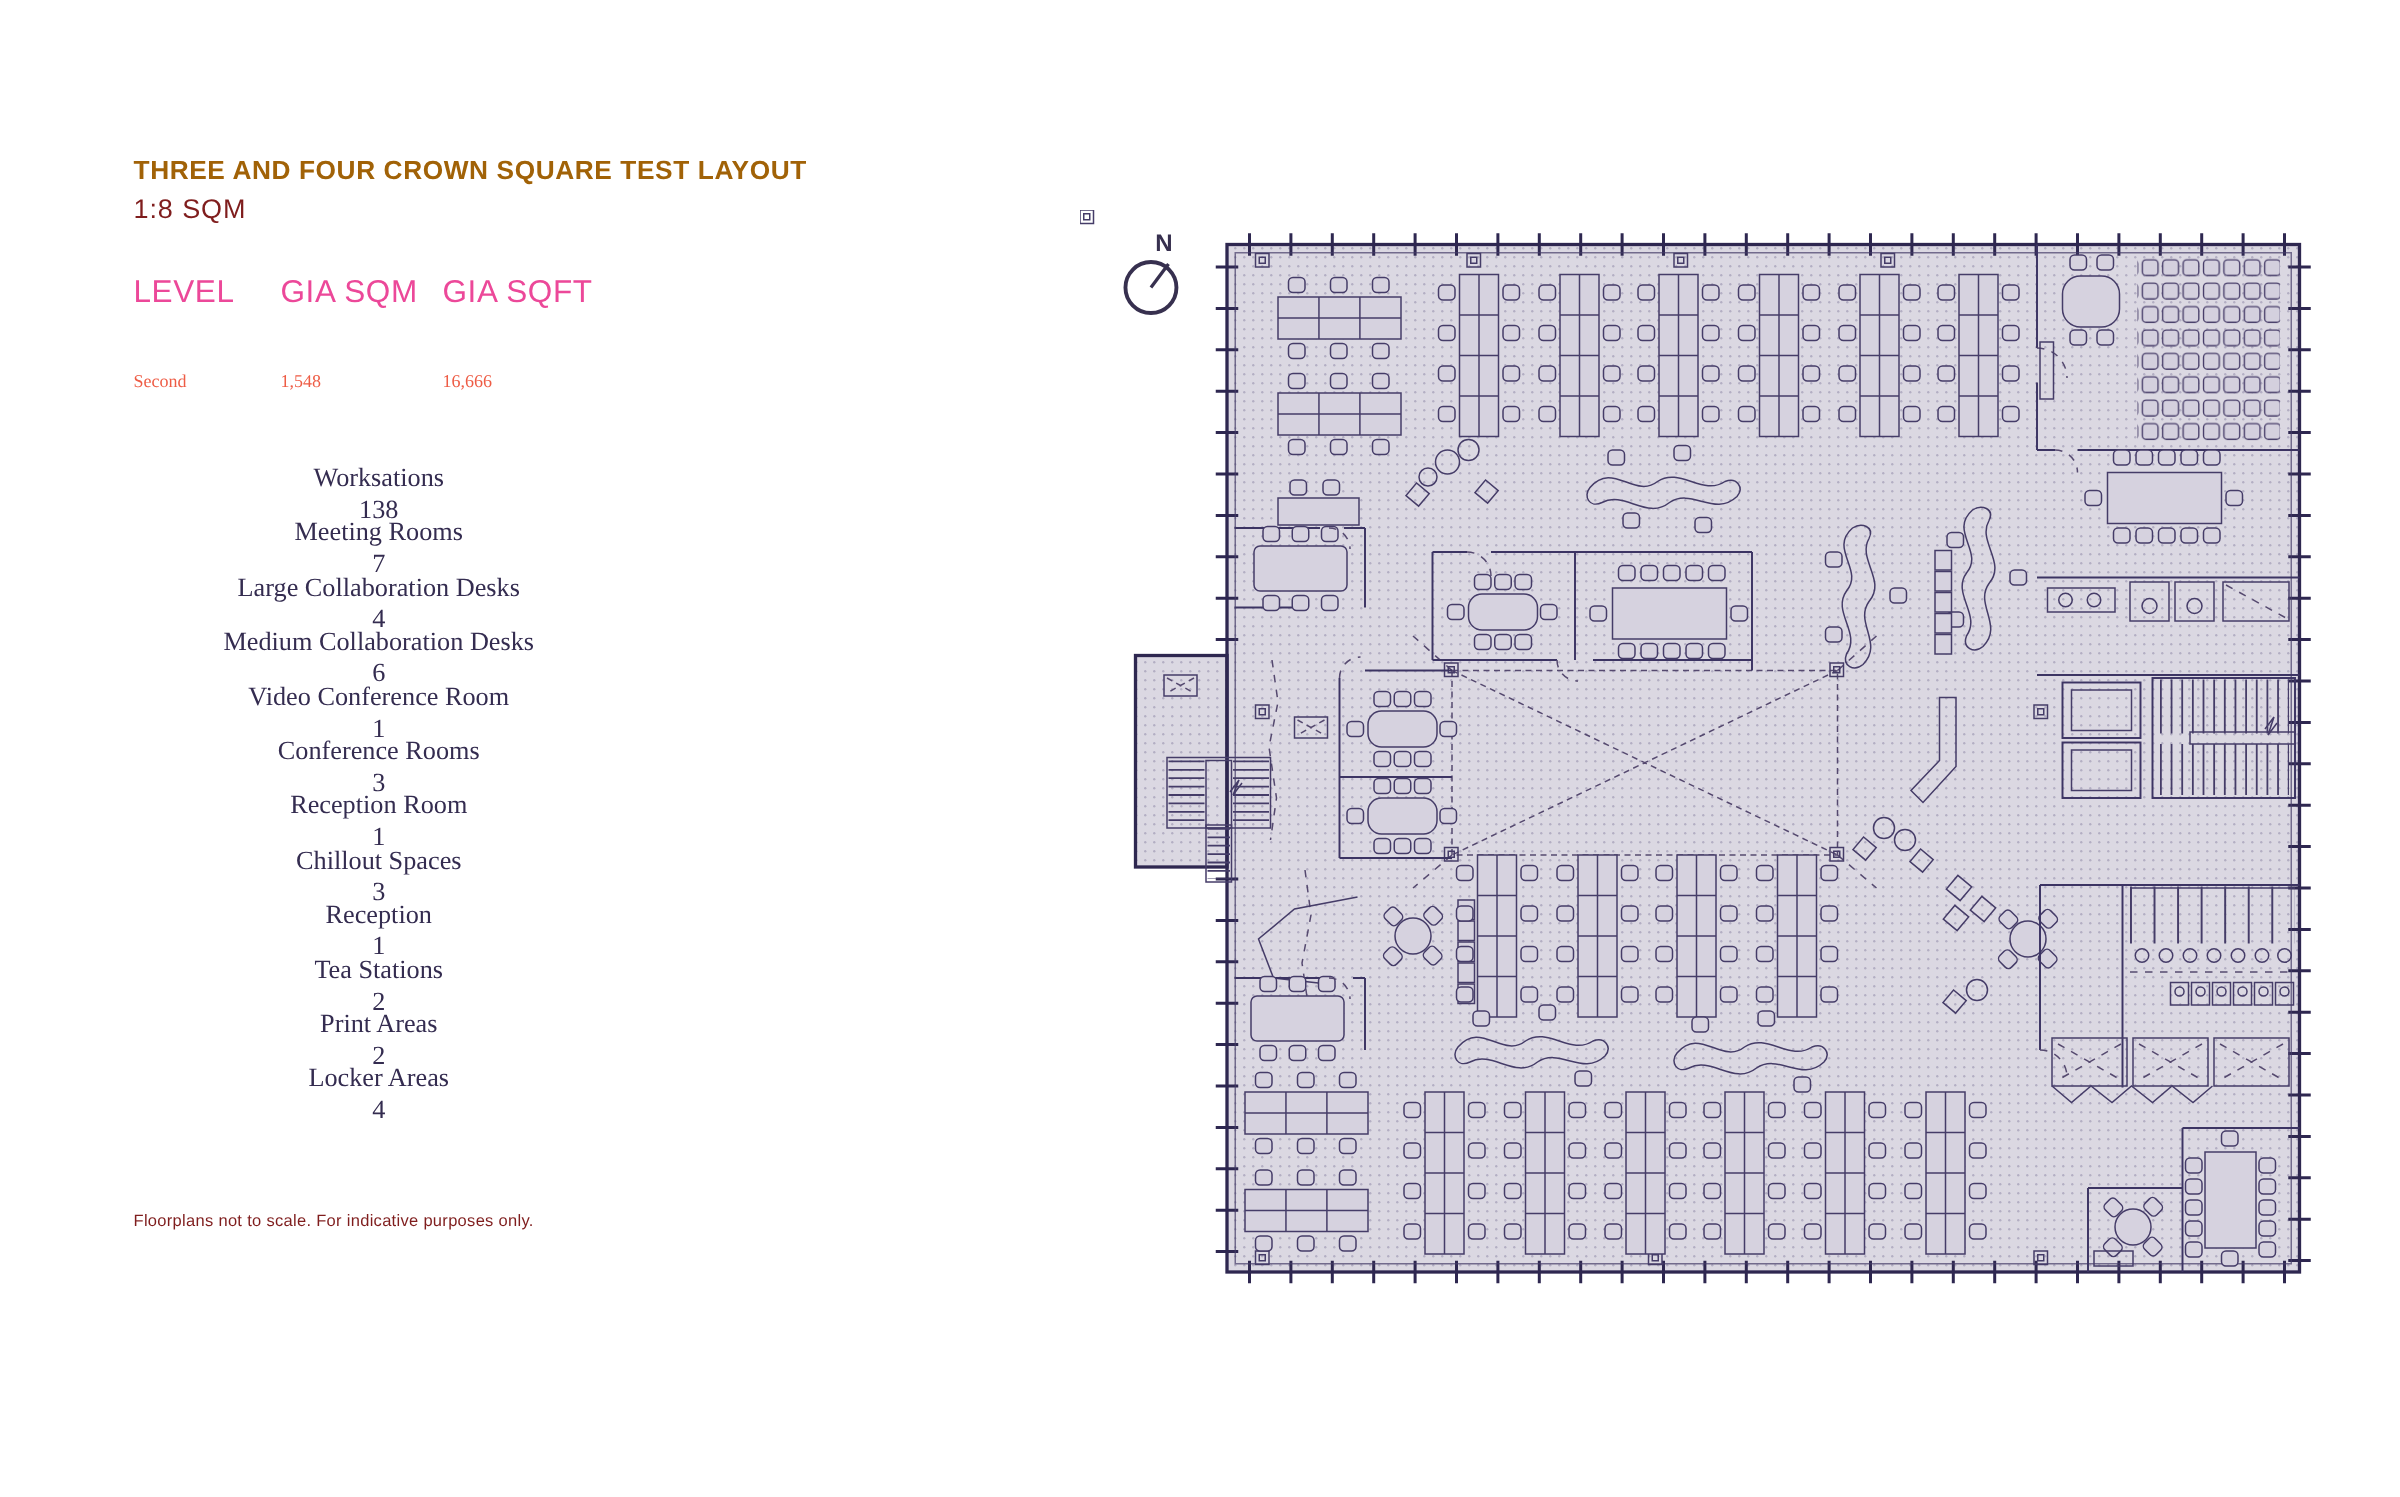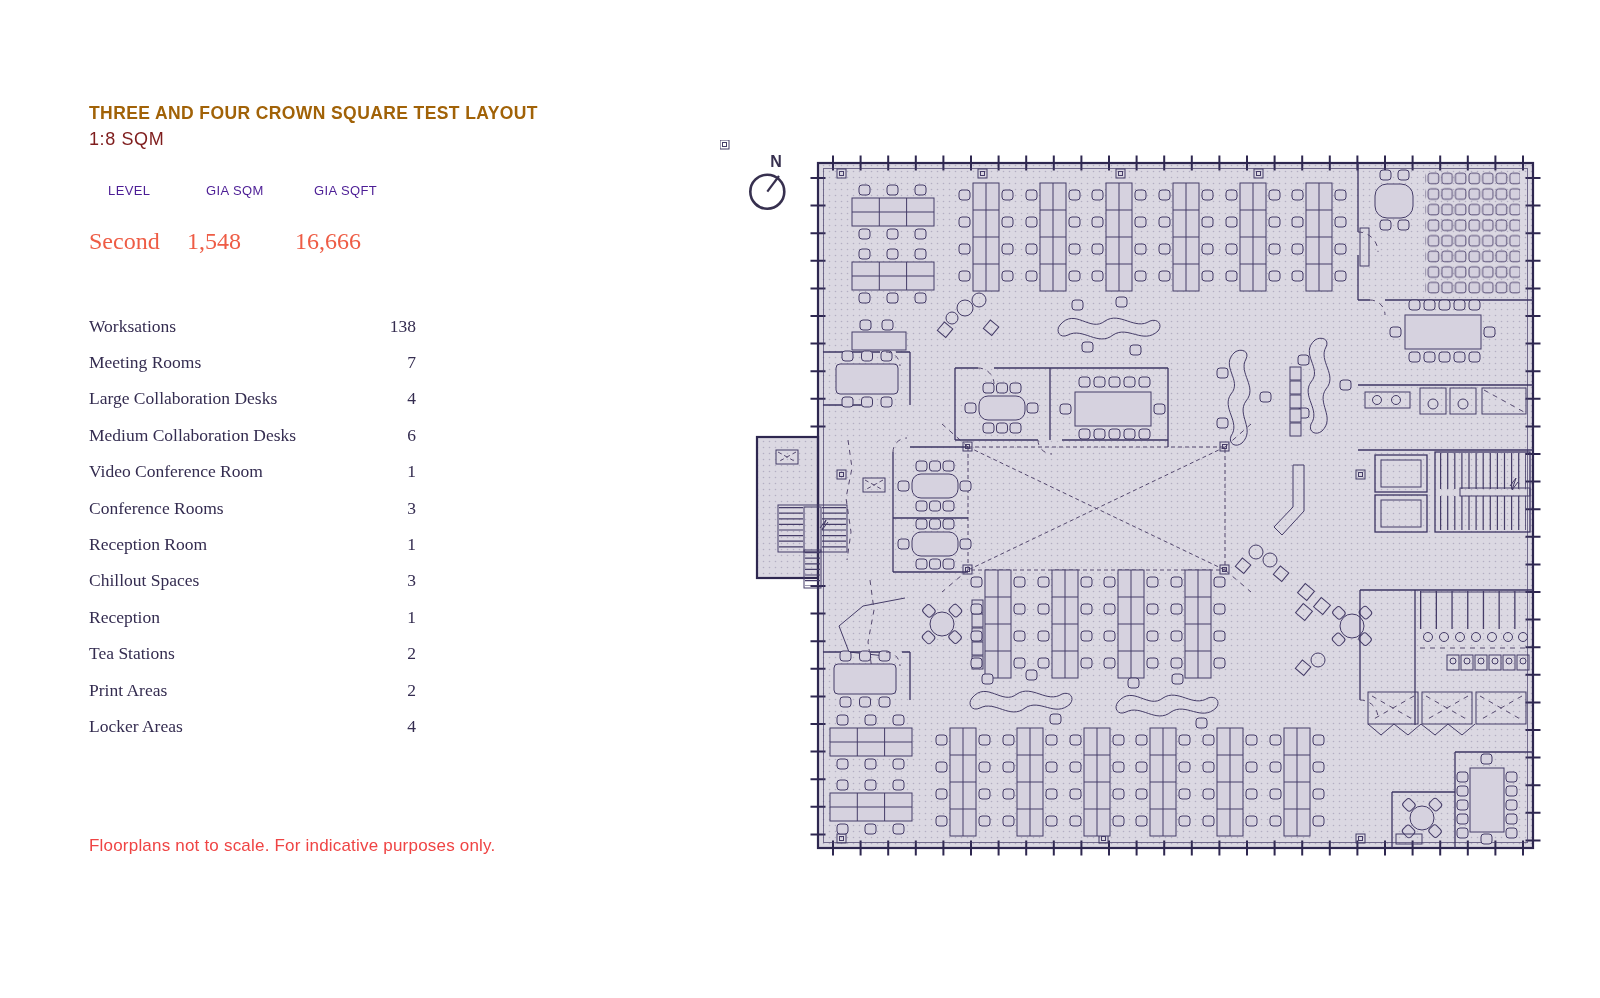--- a/index.html
+++ b/index.html
@@ -5,27 +5,27 @@
   html,body{margin:0;padding:0;}
   body{
     width:1600px;height:998px;background:#ffffff;position:relative;overflow:hidden;
     font-family:"Liberation Sans",sans-serif;color:#3b3355;
   }
   .title{position:absolute;left:89px;top:103px;font-size:17.5px;font-weight:700;
     letter-spacing:0.4px;color:#a16207;}
   .subtitle{position:absolute;left:89px;top:129px;font-size:18px;letter-spacing:0.6px;color:#7f1d1d;}
   .area-table{position:absolute;left:89px;top:183px;width:330px;}
   .at-row{display:grid;grid-template-columns:98px 108px 124px;}
-  .at-head span{font-size:13px;letter-spacing:0.4px;color:#4c1d95;margin-left:19px;}
-  .at-vals{margin-top:30px;font-family:"Liberation Serif",serif;font-size:24px;color:#ee5c45;}
+  .at-head span{font-size:21px;letter-spacing:0.4px;color:#ec4899;}
+  .at-vals{margin-top:40px;font-family:"Liberation Serif",serif;font-size:12px;color:#ee5c45;}
   .num{text-align:left;}
   .amenities{position:absolute;left:89px;top:308px;width:327px;
     font-family:"Liberation Serif",serif;font-size:17.5px;color:#342c50;}
-  .amenity-row{height:36.4px;display:flex;justify-content:space-between;align-items:center;}
-  .footnote{position:absolute;left:89px;top:836px;font-size:17px;letter-spacing:0.2px;color:#ef4444;}
+  .amenity-row{height:36.4px;display:flex;justify-content:space-between;align-items:center;flex-direction:column;}
+  .footnote{position:absolute;left:89px;top:808px;font-size:11px;letter-spacing:0.2px;color:#7f1d1d;}
   svg.plan{position:absolute;left:720px;top:140px;}
   
   .wall{stroke:#2e2750;stroke-width:2.2;fill:none;}
   .wall1{stroke:#3c3463;stroke-width:1.3;fill:none;}
   .thin{stroke:#453c68;stroke-width:1;fill:none;}
   .furn{fill:#d6d2df;stroke:#453c68;stroke-width:1;}
   .dash{stroke:#55496f;stroke-width:1;fill:none;stroke-dasharray:4 3;}
   .dash2{stroke:#55496f;stroke-width:1;fill:none;stroke-dasharray:5 5;}
   .northtxt{font-family:"Liberation Sans",sans-serif;font-weight:700;font-size:16px;fill:#37304f;}
 </style>

